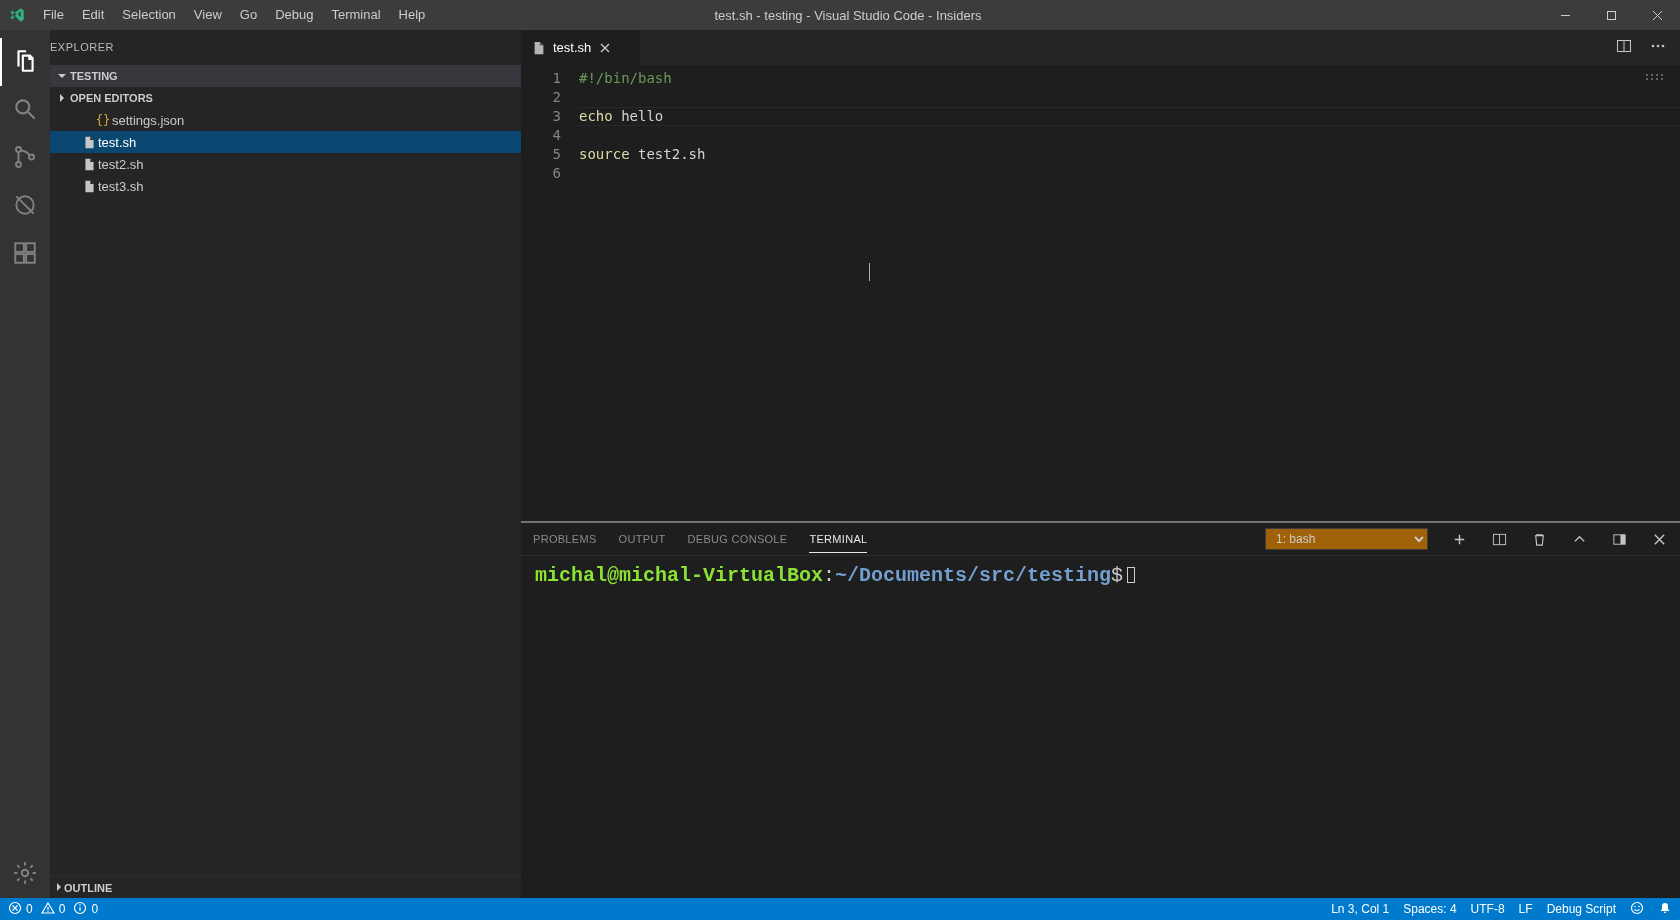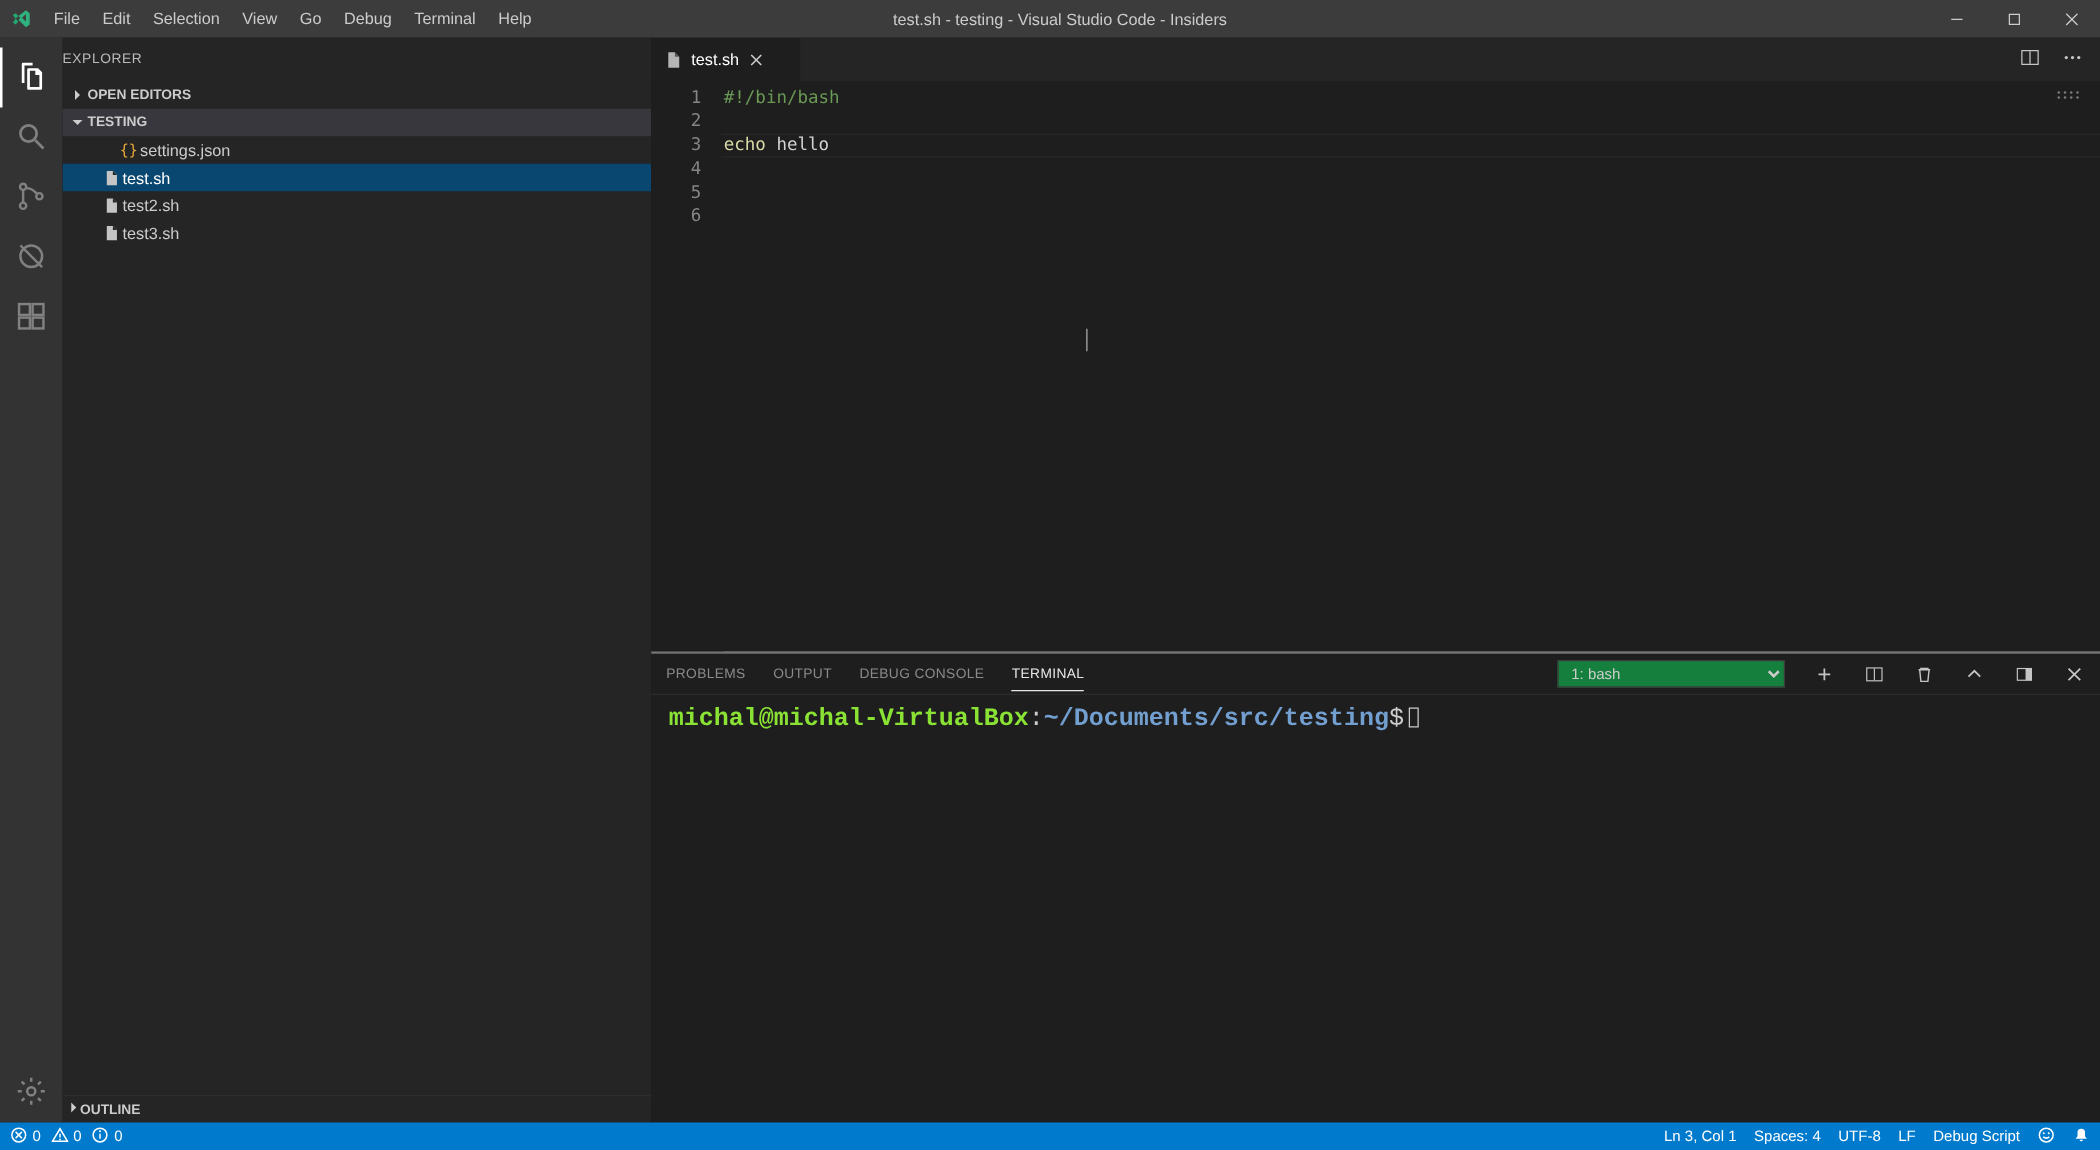--- a/index.html
+++ b/index.html
@@ -61,21 +61,21 @@
   .minimap-drag { position: absolute; top: 4px; right: 14px; width: 22px; height: 10px; color: #7c7c7c; }
   .minimap-drag svg { width: 22px; height: 10px; }
   .cursor-caret { position: absolute; top: 198px; left: 290px; width: 1px; height: 18px; background: #aeafad; }
 
   
   .panel { height: 377px; border-top: 2px solid #737373; display: flex; flex-direction: column; background: #1e1e1e; }
   .panel-tabs { height: 33px; display: flex; align-items: center; padding: 0 12px; gap: 22px; border-bottom: 1px solid #2b2b2b; }
   .panel-tabs .ptab { font-size: 11px; color: #8a8a8a; cursor: default; letter-spacing: 0.3px; }
   .panel-tabs .ptab.active { color: #e7e7e7; border-bottom: 1px solid #e7e7e7; padding-bottom: 7px; margin-bottom: -8px; }
   .panel-tabs .ptab-spacer { flex: 1; }
-  .term-select { background: #15803d; color: #ccc; border: 1px solid #3c3c3c; height: 22px; font-size: 12px; padding: 0 6px; width: 182px; }
+  .term-select { background: #a16207; color: #ccc; border: 1px solid #3c3c3c; height: 22px; font-size: 12px; padding: 0 6px; width: 163px; }
   .panel-tabs .picon { color: #c5c5c5; display: inline-flex; width: 18px; justify-content: center; }
   .panel-tabs .picon svg { width: 15px; height: 15px; }
   .terminal-body { flex: 1; font-family: Liberation Mono, monospace; font-size: 20px; padding: 8px 14px; color: #ccc; white-space: pre; }
   .term-user { color: #8ae234; font-weight: 700; }
   .term-path { color: #729fcf; font-weight: 700; }
   .term-cursor { display: inline-block; width: 8px; height: 16px; border: 1px solid #ccc; vertical-align: -2px; margin-left: 4px; }
 
   
   .statusbar { height: 22px; background: #007acc; color: #fff; display: flex; align-items: center; font-size: 12px; padding: 0 8px; gap: 14px; }
   .statusbar .sb-item { display: flex; align-items: center; gap: 4px; }
@@ -177,36 +177,36 @@
             <circle cx="12" cy="12" r="3" fill="none" stroke="currentColor" stroke-width="1.8"></circle>
             <path fill="none" stroke="currentColor" stroke-width="1.8" d="M12 2v3M12 19v3M2 12h3M19 12h3M4.9 4.9l2.1 2.1M17 17l2.1 2.1M19.1 4.9 17 7M7 17l-2.1 2.1"></path>
           </svg>
       </span>
     </div>
   </div>
 
   <div class="sidebar">
     <div class="sidebar-title">EXPLORER</div>
 
+    <div class="section-header project">
+      <span class="chev">
+          <svg class="chev-svg" viewBox="0 0 10 10">
+            <path fill="#ccc" d="M1 3l4 4 4-4z"></path>
+          </svg>
+        </span>
+      <span>TESTING</span>
+    </div>
+
     <div class="section-header">
       <span class="chev">
           <svg class="chev-svg" viewBox="0 0 10 10">
             <path fill="#ccc" d="M3 1l4 4-4 4z"></path>
           </svg>
         </span>
       <span>OPEN EDITORS</span>
-    </div>
-
-    <div class="section-header project">
-      <span class="chev">
-          <svg class="chev-svg" viewBox="0 0 10 10">
-            <path fill="#ccc" d="M1 3l4 4 4-4z"></path>
-          </svg>
-        </span>
-      <span>TESTING</span>
     </div>
 
     <div class="tree" id="tree">
         <div class="tree-row" style="padding-left: 28px;">
           <span class="row-chev"></span>
           <span class="row-icon json-braces">{}</span>
           <span>settings.json</span>
         </div>
         <div class="tree-row selected" style="padding-left: 14px;">
           <span class="row-chev"></span>
@@ -303,20 +303,21 @@
                 <circle cx="13" cy="7" r="1"></circle>
                 <circle cx="18" cy="7" r="1"></circle>
               </g>
             </svg>
         </div>
         <div class="cursor-caret"></div>
       <div class="line"><span class="tok-comment">#!/bin/bash</span></div>
           <div class="line"></div>
           <div class="line current"><span class="tok-builtin">echo</span><span class="tok-plain"> hello</span></div>
           <div class="line"></div>
+          <div class="line"><span class="tok-builtin">source</span><span class="tok-plain"> test2.sh</span></div>
           <div class="line"></div>
         </div>
     </div>
 
     <div class="panel">
       <div class="panel-tabs">
         <div class="ptab">PROBLEMS</div>
         <div class="ptab">OUTPUT</div>
         <div class="ptab">DEBUG CONSOLE</div>
         <div class="ptab active">TERMINAL</div>

